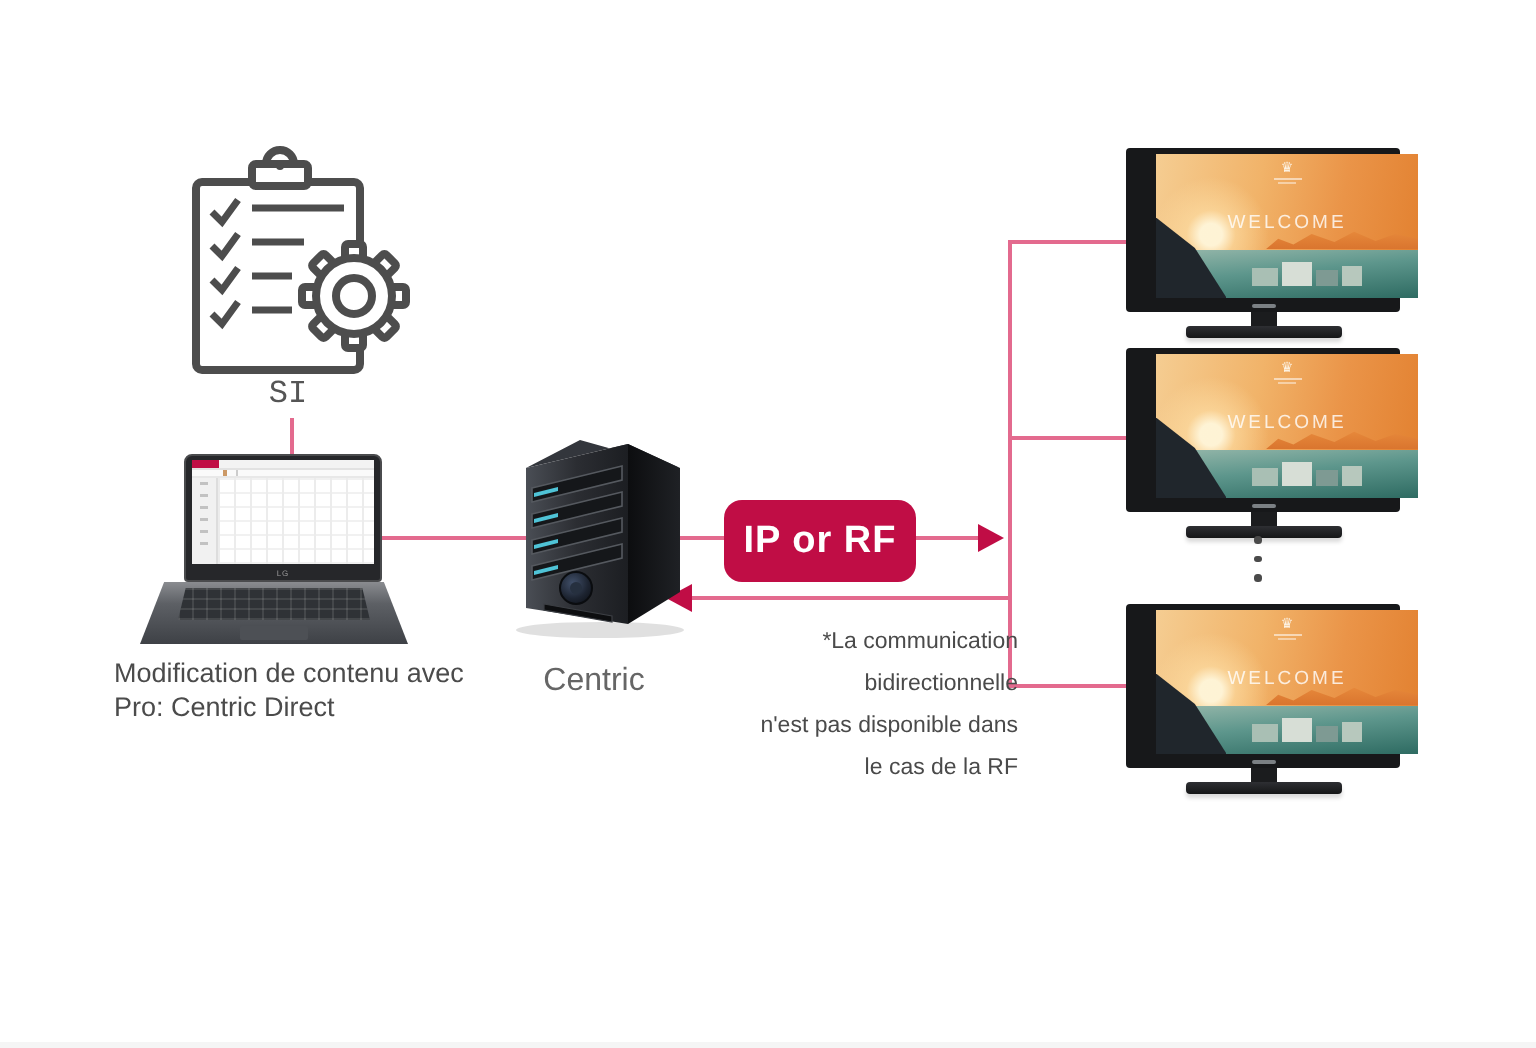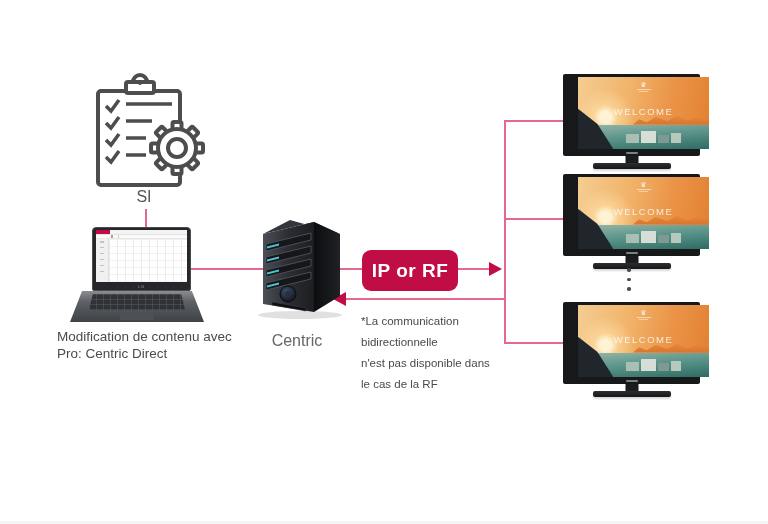--- a/index.html
+++ b/index.html
@@ -8,21 +8,21 @@
     font-family:"Liberation Sans", sans-serif;color:#4a4a4a;
   }
   
   .line{position:absolute;background:#e36a8e;}
   .h{height:2px;} .v{width:2px;}
   .arrow-right{position:absolute;width:0;height:0;border-top:7px solid transparent;border-bottom:7px solid transparent;border-left:13px solid #c00d45;}
   .arrow-left{position:absolute;width:0;height:0;border-top:7px solid transparent;border-bottom:7px solid transparent;border-right:13px solid #c00d45;}
 
   
   .si-svg{position:absolute;left:88px;top:70px;}
-  .si-label{position:absolute;left:104px;top:188px;width:80px;text-align:center;font-size:16px;color:#555;}
+  .si-label{position:absolute;left:104px;top:188px;width:80px;text-align:center;font-size:16px;color:#555;font-family:Liberation Mono, monospace;}
 
   
   .lap-screen{position:absolute;left:92px;top:227px;width:99px;height:64px;background:#26272a;border:1px solid #4a4b4d;border-radius:4px 4px 2px 2px;box-sizing:border-box;padding:2px 3px 8px 3px;}
   .lap-display{position:relative;width:100%;height:100%;background:#ffffff;overflow:hidden;}
   .lap-topbar{height:4px;background:linear-gradient(90deg,#c00d45 0 15%,#f3f3f3 15% 100%);border-bottom:1px solid #e2e2e2;}
   .lap-toolbar{height:3px;background:#fafafa;border-bottom:1px solid #e8e8e8;background-image:linear-gradient(90deg,transparent 0 17%, #c96 17% 19%, transparent 19% 24%, #ccc 24% 25%, transparent 25%);}
   .lap-body{display:flex;height:calc(100% - 9px);}
   .lap-sidebar{width:12px;background:#f1f1f1;border-right:1px solid #dddddd;background-image:repeating-linear-gradient(#c2c2c2 0 1.5px, transparent 1.5px 6px);background-size:4px 80%;background-position:4px 2px;background-repeat:no-repeat;}
   .lap-main{flex:1;background-image:repeating-linear-gradient(90deg,#ececec 0 1px, transparent 1px 8px),repeating-linear-gradient(#f1f1f1 0 1px, transparent 1px 7px);}
   .lap-lg{position:absolute;left:0;right:0;bottom:1px;text-align:center;font-size:4px;line-height:4px;color:#9a9a9a;letter-spacing:0.5px;}
@@ -30,21 +30,21 @@
   .lap-kbd{position:absolute;left:19px;top:3px;width:96px;height:16px;background:#2f3236;clip-path:polygon(4% 0,96% 0,100% 100%,0 100%);background-image:repeating-linear-gradient(90deg,rgba(255,255,255,0.10) 0 1px, transparent 1px 7px),repeating-linear-gradient(rgba(255,255,255,0.10) 0 1px, transparent 1px 5px);}
   .lap-trackpad{position:absolute;left:50%;bottom:2px;transform:translateX(-50%);width:34px;height:7px;background:#4d5055;border-radius:1px;}
   .lap-caption{position:absolute;left:57px;top:328px;width:192px;font-size:13.5px;line-height:17px;color:#4b4b4b;}
 
   
   .server-svg{position:absolute;left:250px;top:210px;}
   .server-label{position:absolute;left:253px;top:332px;width:88px;text-align:center;font-size:16px;color:#666;}
 
   
   .badge{position:absolute;left:362px;top:250px;width:96px;height:41px;background:#c00d45;border-radius:9px;display:flex;align-items:center;justify-content:center;color:#ffffff;font-size:19px;font-weight:bold;letter-spacing:0.5px;}
-  .note{position:absolute;left:361px;top:311px;width:160px;font-size:11.5px;line-height:21px;color:#4a4a4a;}
+  .note{position:absolute;left:349px;top:311px;width:160px;font-size:11.5px;line-height:21px;color:#4a4a4a;text-align:right;}
 
   
   .tv{position:absolute;width:137px;height:100px;}
   .tv-bezel{position:relative;width:137px;height:82px;background:#17181a;border-radius:2px;box-sizing:border-box;padding:3px 3px 7px 3px;}
   .tv-screen{position:relative;width:100%;height:100%;overflow:hidden;background:linear-gradient(100deg,#f5cd92 0%,#f1b369 38%,#ea9448 68%,#e2802f 100%);margin-left:12px;}
   .tv-sun{position:absolute;inset:0;background:radial-gradient(circle at 21% 56%, rgba(255,246,218,0.95) 0 5%, rgba(255,226,170,0.55) 11%, rgba(255,226,170,0) 26%);}
   .tv-dunes{position:absolute;right:0;top:50%;width:58%;height:16%;background:linear-gradient(#ea8e3e,#d9742e);clip-path:polygon(0 100%,8% 55%,18% 80%,30% 35%,45% 70%,58% 25%,72% 65%,85% 35%,100% 55%,100% 100%);}
   .tv-water{position:absolute;left:0;right:0;bottom:0;height:33%;background:linear-gradient(175deg,#96b7aa 0%,#5d968c 45%,#2e6b62 100%);}
   .tv-cliff{position:absolute;left:0;bottom:0;width:27%;height:56%;background:#20262c;clip-path:polygon(0 0,55% 38%,100% 100%,0 100%);}
   .tv-buildings{position:absolute;left:37%;bottom:9%;width:42%;height:17%;display:flex;align-items:flex-end;gap:2px;}

